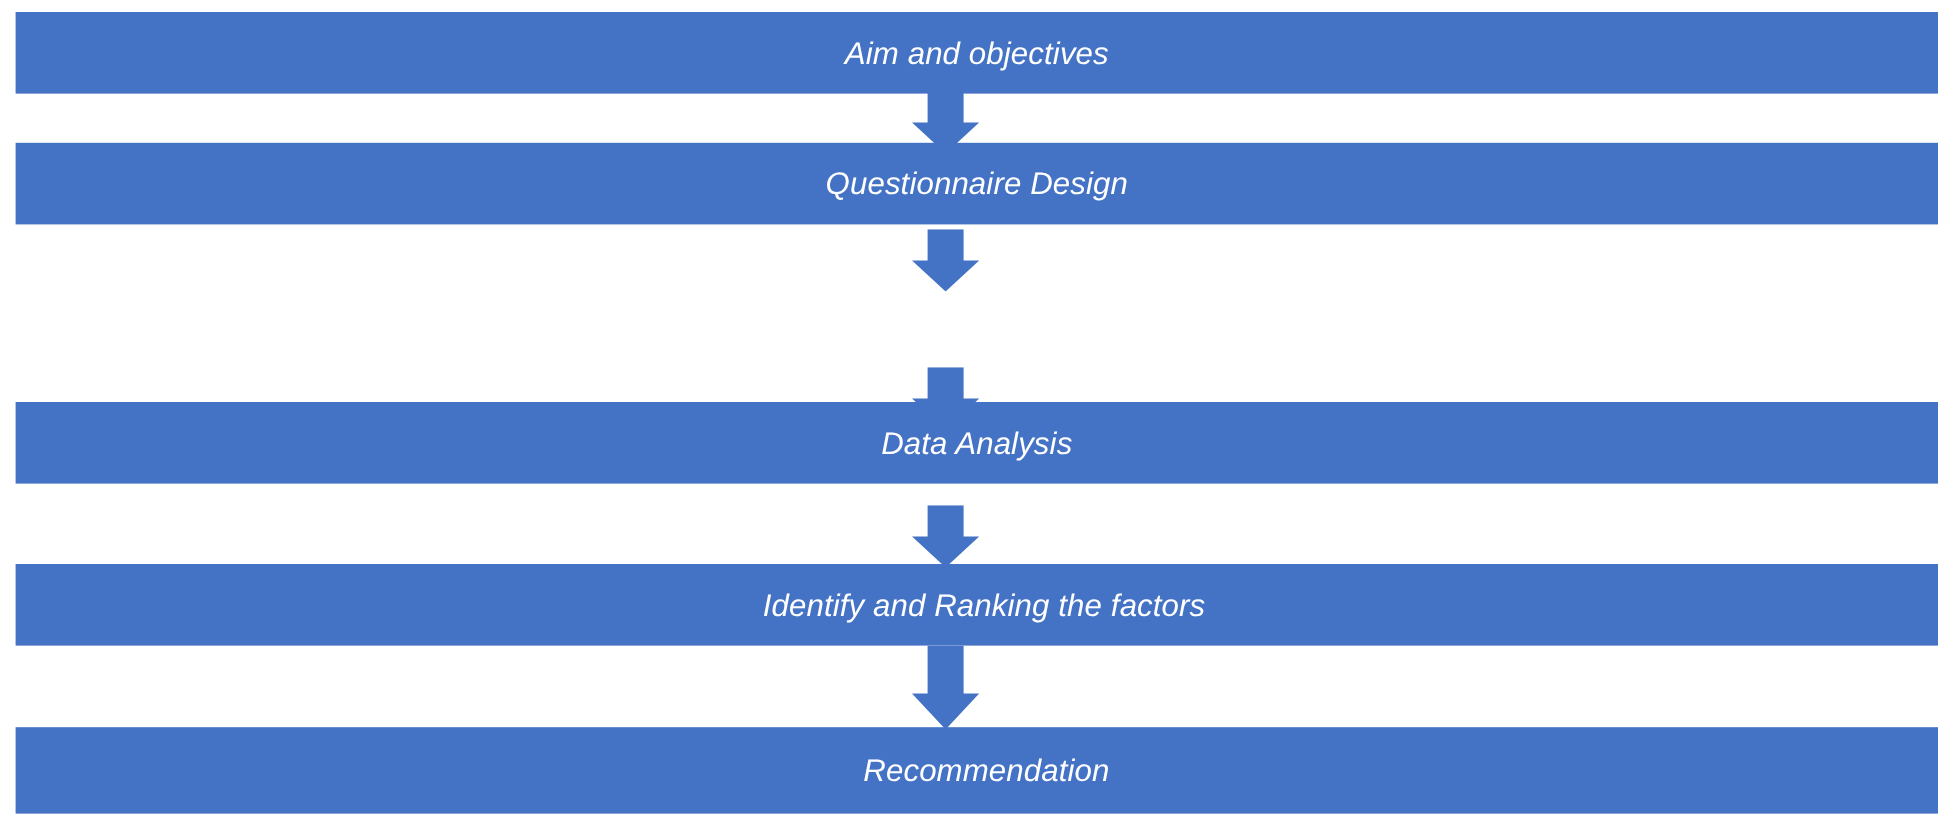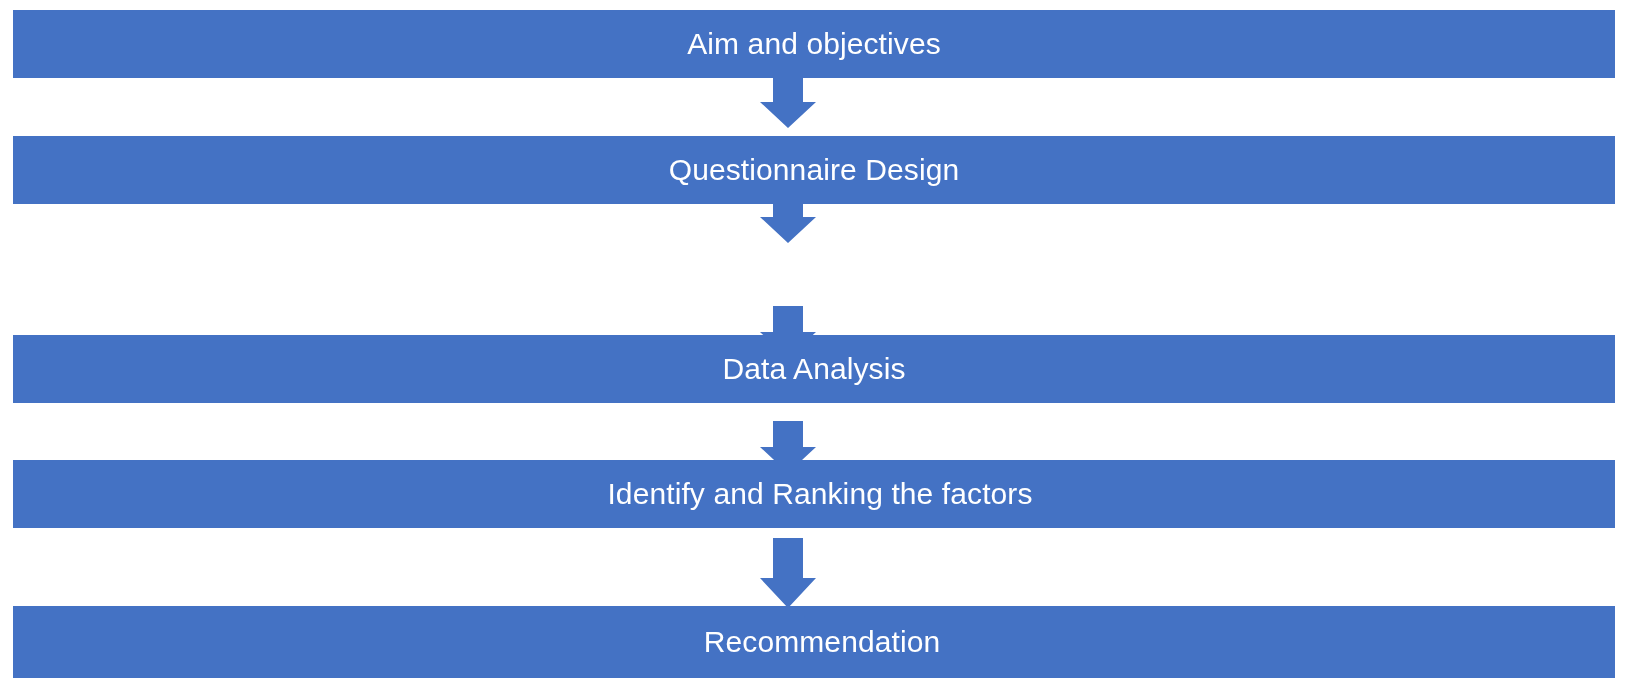--- a/index.html
+++ b/index.html
@@ -25,46 +25,47 @@
     height: 68px;
     background: #4472C4;
     display: flex;
     align-items: center;
     justify-content: center;
     box-sizing: border-box;
   }
   .flow-step-label {
     color: #ffffff;
     font-family: "Liberation Sans", sans-serif;
-    font-size: 30px;
+    font-size: 26px;
     font-weight: 400;
     letter-spacing: 0.1px;
     line-height: 1;
     white-space: nowrap;
     text-align: center;
     user-select: none;
+    font-style: italic;
   }
   .flow-arrow {
     position: absolute;
     left: 760px;
     width: 56px;
     height: 52px;
     display: block;
   }
   .flow-arrow svg {
     display: block;
     width: 56px;
     height: 52px;
   }
   
   .step-0 { top: 10px; }
-  .step-1 { top: 136px; }
+  .step-1 { top: 119px; }
   .step-2 { top: 240px; }
   .step-3 { top: 335px; }
-  .step-4 { top: 460px; padding-left: 12px; }
+  .step-4 { top: 470px; padding-left: 12px; }
   .step-5 { top: 606px; height: 72px; padding-left: 16px; }
 
   .arrow-0 { top: 76px; }
   .arrow-1 { top: 191px; }
   .arrow-2 { top: 306px; }
   .arrow-3 { top: 421px; }
   .arrow-4 { top: 538px; height: 70px; }
   .arrow-4 svg { height: 70px; }
 </style>
 </head>

